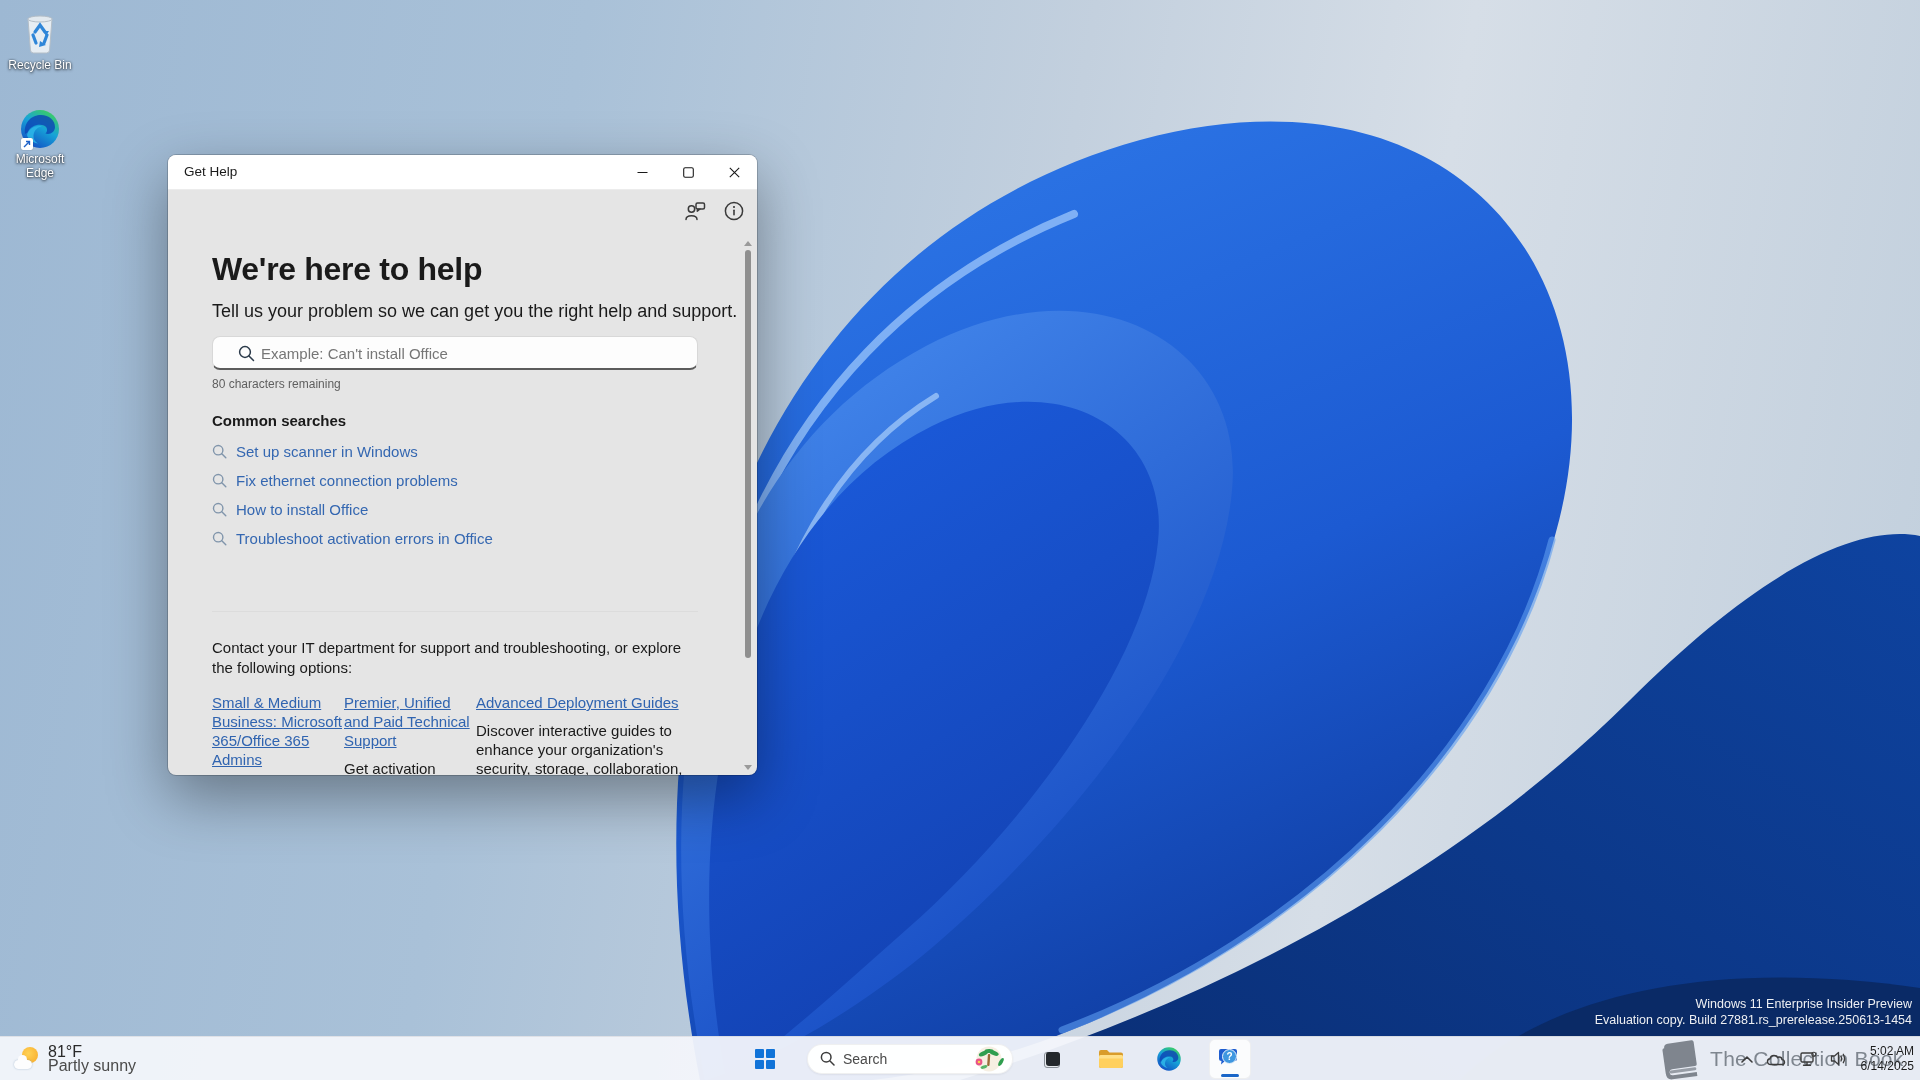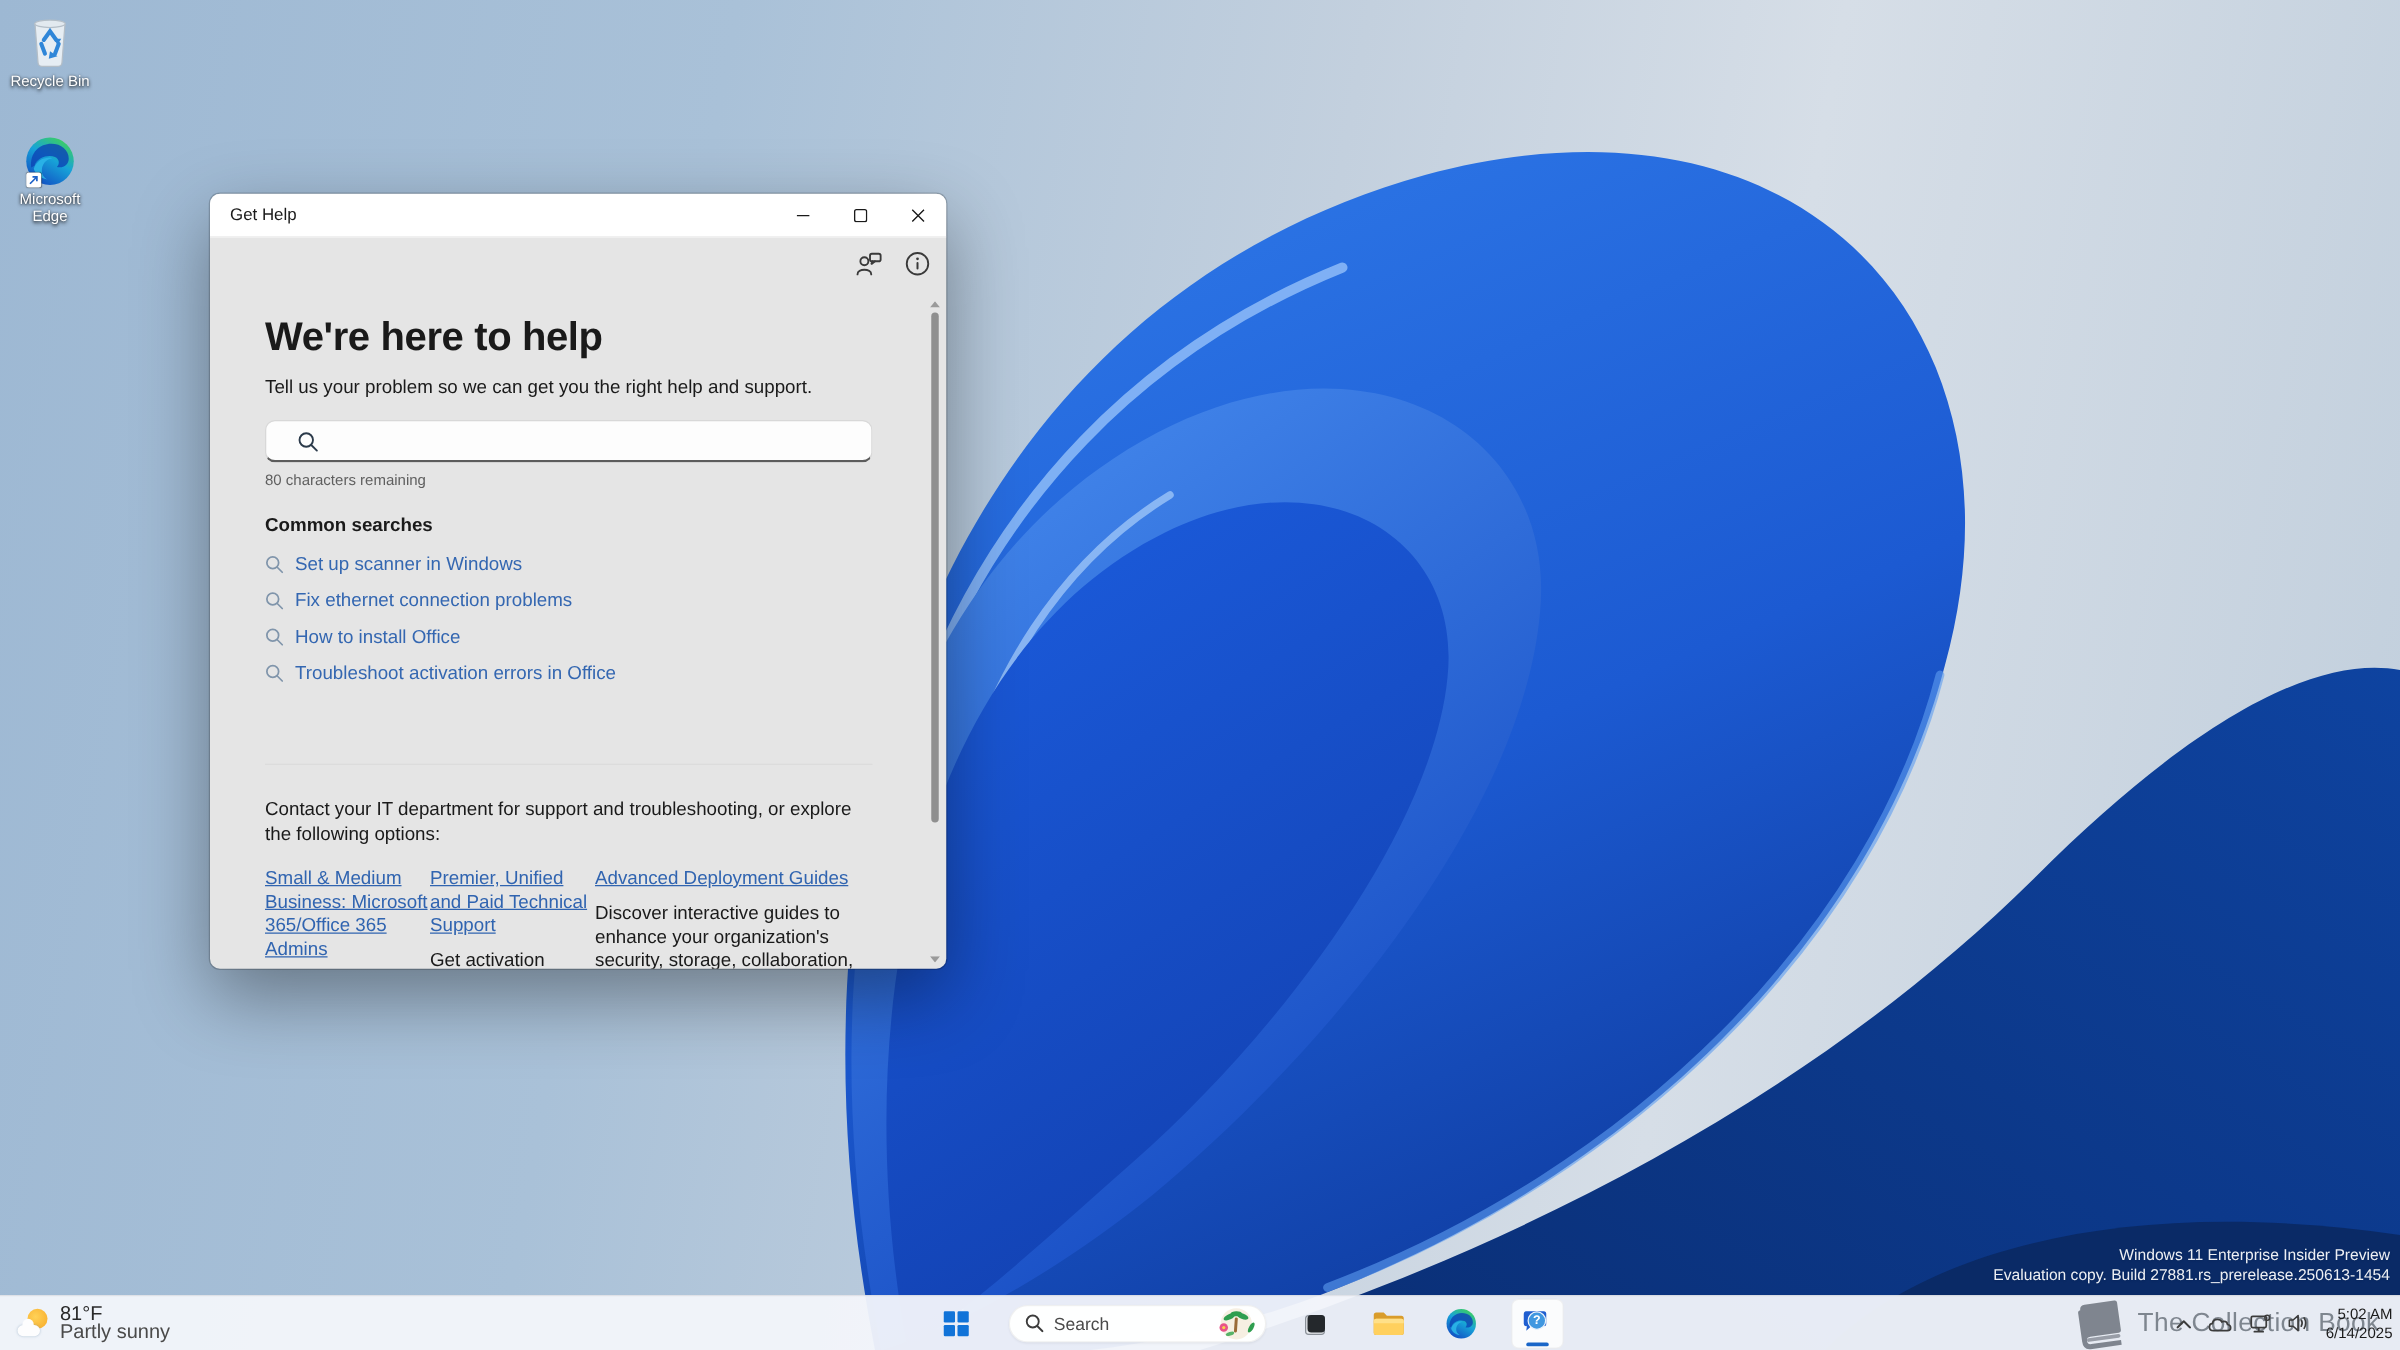--- a/index.html
+++ b/index.html
@@ -26,21 +26,21 @@
     font-size:12.5px;line-height:16px;text-shadow:0 1px 2px rgba(0,0,0,.12);}
   
   #gh-win{position:absolute;left:168px;top:155px;width:589px;height:620px;background:#e5e5e5;
     border-radius:8px;overflow:hidden;box-shadow:0 0 0 1px rgba(0,0,0,.18),0 22px 60px rgba(0,0,0,.38);}
   .gh-titlebar{position:absolute;left:0;top:0;right:0;height:34px;background:#fff;border-bottom:1px solid #ececec;}
   .gh-title{position:absolute;left:16px;top:0;line-height:34px;font-size:13.5px;color:#1a1a1a;}
   .gh-caps{position:absolute;right:0;top:0;height:34px;display:flex;}
   .gh-cap{width:46px;height:34px;display:flex;align-items:center;justify-content:center;}
   .gh-toolbar{position:absolute;top:45px;right:12px;display:flex;gap:16px;align-items:center;}
   .gh-heading{position:absolute;left:44px;top:96px;font-size:32px;font-weight:700;color:#1a1a1a;letter-spacing:-.3px;}
-  .gh-sub{position:absolute;left:44px;top:146px;font-size:15px;color:#1a1a1a;}
+  .gh-sub{position:absolute;left:44px;top:146px;font-size:18px;color:#1a1a1a;}
   .gh-searchbox{position:absolute;left:44px;top:181px;width:486px;height:34px;background:#fdfdfd;
     border:1px solid #d8d8d8;border-bottom:2px solid #5c5c5c;border-radius:8px;box-sizing:border-box;}
   .gh-searchbox .mag{position:absolute;left:25px;top:8px;}
   .gh-searchbox input{position:absolute;left:46px;top:2px;right:8px;height:26px;border:0;outline:0;background:transparent;
     font-family:"Liberation Sans",sans-serif;font-size:15px;color:#1a1a1a;}
   .gh-searchbox input::placeholder{color:#767676;opacity:1;}
   .gh-remaining{position:absolute;left:44px;top:222px;font-size:12px;color:#5f5f5f;}
   .gh-common-h{position:absolute;left:44px;top:257px;font-size:15px;font-weight:700;color:#1a1a1a;}
   .gh-links{position:absolute;left:44px;top:282px;}
   .gh-link-row{display:flex;align-items:center;gap:9px;height:29px;cursor:pointer;}
@@ -220,20 +220,21 @@
   <div class="gh-heading">We're here to help</div>
   <div class="gh-sub">Tell us your problem so we can get you the right help and support.</div>
 
   <div class="gh-searchbox">
     <span class="mag">
       <svg width="17" height="17" viewBox="0 0 17 17">
           <circle cx="7" cy="7" r="5.4" fill="none" stroke="#2b3a4a" stroke-width="1.5"></circle>
           <line x1="11" y1="11" x2="15.5" y2="15.5" stroke="#2b3a4a" stroke-width="1.5" stroke-linecap="round"></line>
         </svg>
     </span>
+    <input type="text" placeholder="Example: Can't install Office" style="">
   </div>
   <div class="gh-remaining">80 characters remaining</div>
 
   <div class="gh-common-h">Common searches</div>
   <div class="gh-links">
     <div class="gh-link-row">
       <svg width="15" height="15" viewBox="0 0 15 15">
           <circle cx="6.2" cy="6.2" r="4.7" fill="none" stroke="#8095ab" stroke-width="1.4"></circle>
           <line x1="9.8" y1="9.8" x2="13.8" y2="13.8" stroke="#8095ab" stroke-width="1.4" stroke-linecap="round"></line>
         </svg>

